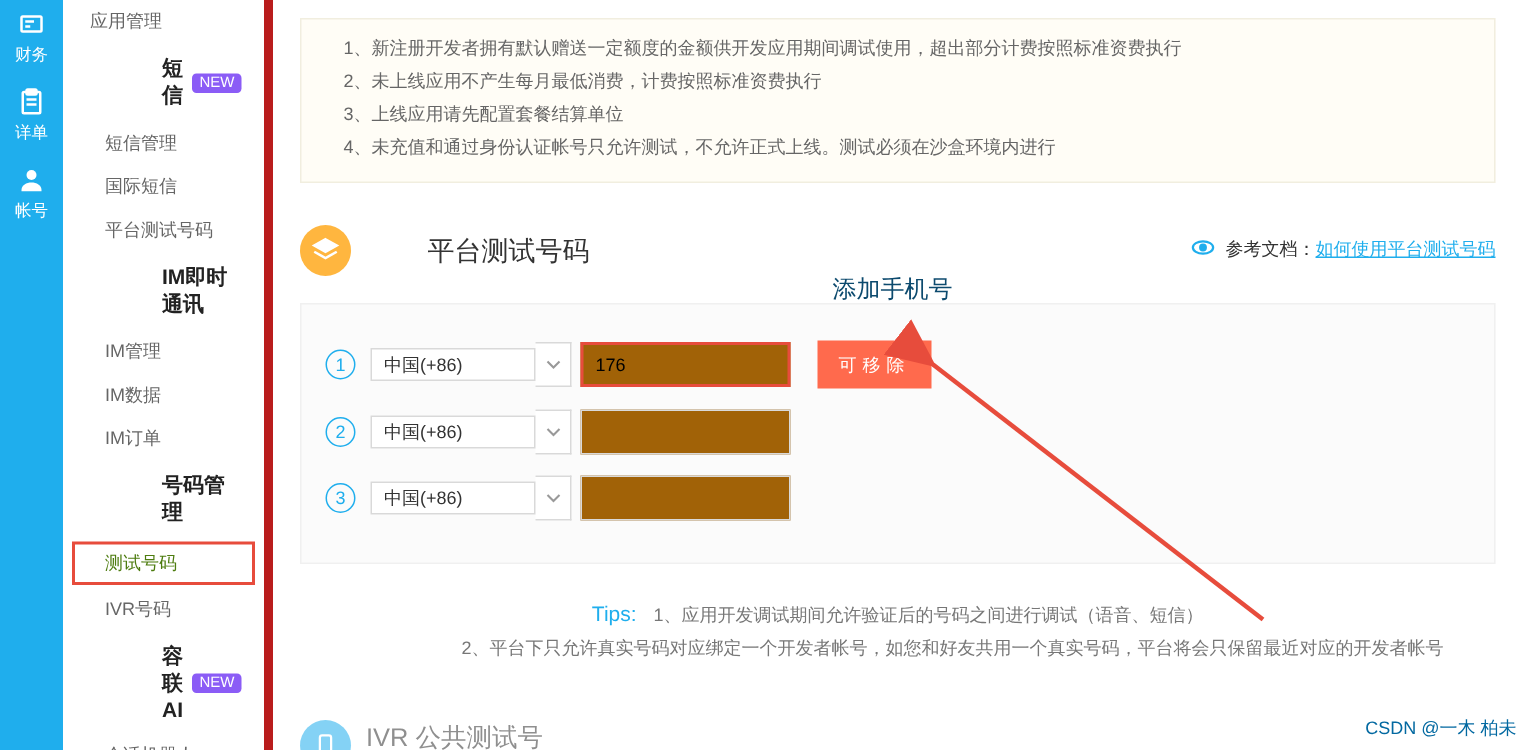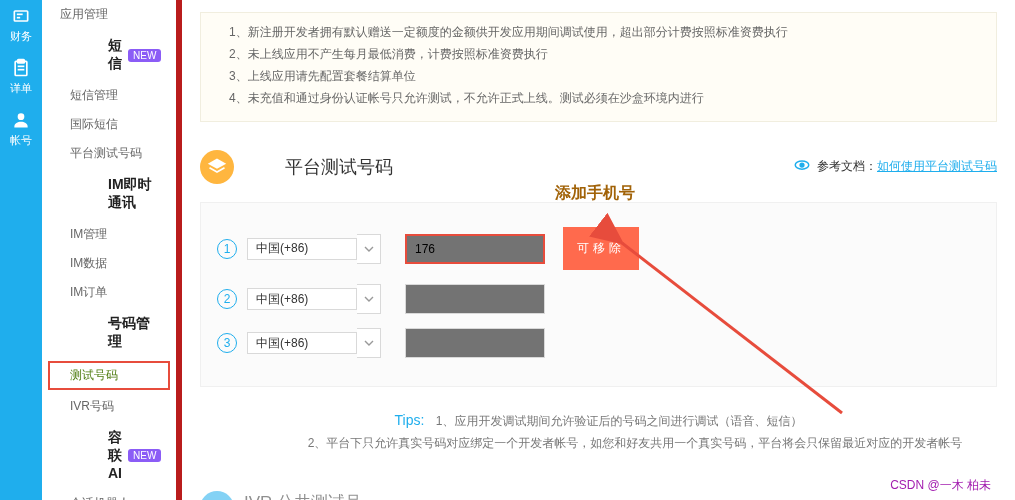--- a/index.html
+++ b/index.html
@@ -22,30 +22,30 @@
 .sec-icon { width: 34px; height: 34px; background: #ffb63f; border-radius: 50%; display: flex; align-items: center; justify-content: center; margin-right: 10px; }
 .sec-title { font-size: 18px; font-weight: 500; color: #333; }
 .ref { position: absolute; right: 0; top: 6px; font-size: 12px; display: flex; align-items: center; text-align: right; }
 .ref .eye-icon { color: #1faeed; margin-right: 6px; }
 .ref a { color: #1faeed; text-decoration: underline; }
 .form-area { background: #fbfbfb; border: 1px solid #f0f0f0; padding: 24px 16px 14px; margin-bottom: 22px; position: relative; }
 .row { display: flex; align-items: center; margin-bottom: 14px; }
 .numcircle { width: 20px; height: 20px; border: 1.6px solid #1faeed; color: #1faeed; border-radius: 50%; font-size: 12px; display: flex; align-items: center; justify-content: center; margin-right: 10px; }
 .sel { position: relative; width: 110px; height: 22px; border: 1px solid #d9d9d9; background: #fff; display: flex; align-items: center; padding: 0 8px; font-size: 12px; cursor: pointer; }
 .sel-btn { width: 24px; height: 30px; border: 1px solid #d9d9d9; border-left: none; background: #fff; display: flex; align-items: center; justify-content: center; cursor: pointer; }
-.inp { width: 140px; height: 30px; border: 1px solid #d9d9d9; background: #737373; margin-left: 24px; padding: 0 8px; font-size: 12px; outline: none; }
+.inp { width: 140px; height: 30px; border: 1px solid #d9d9d9; background: #a16207; margin-left: 6px; padding: 0 8px; font-size: 12px; outline: none; }
 .row1 .inp { border: 2px solid #e74c3c; }
-.btn-remove { background: #ff6a4d; color: #fff; border: none; height: 43px; padding: 0 14px; margin-left: 18px; font-size: 12px; cursor: pointer; letter-spacing: 4px; }
-.anno { position: absolute; top: -20px; left: 354px; color: #a16207; font-size: 16px; font-weight: 700; }
+.btn-remove { background: #ff6a4d; color: #fff; border: none; height: 32px; padding: 0 14px; margin-left: 18px; font-size: 12px; cursor: pointer; letter-spacing: 4px; }
+.anno { position: absolute; top: -20px; left: 354px; color: #0c4a6e; font-size: 16px; font-weight: 400; }
 .tips { font-size: 12px; color: #777; line-height: 22px; text-align: center; }
 .tips-label { color: #1faeed; margin-right: 8px; font-size: 14px; }
 .next-section { display: flex; align-items: flex-start; margin-top: 37px; opacity: 0.55; }
 .next-icon { width: 34px; height: 34px; background: #1faeed; border-radius: 50%; display: flex; align-items: center; justify-content: center; margin-right: 10px; }
 .arrow-svg { position: absolute; left: 300px; top: 183px; width: 380px; height: 260px; pointer-events: none; }
-.watermark { position: absolute; right: 24px; bottom: 6px; font-size: 12px; color: #a21caf; }
+.watermark { position: absolute; right: 4px; bottom: 6px; font-size: 12px; color: #0369a1; }
 </style>
 </head>
 <body>
 
 <div class="layout">
   <div class="rail">
     <div class="rail-item">
       <svg width="20" height="20" viewBox="0 0 24 24" fill="#fff">
           <rect x="4" y="6" width="16" height="12" rx="1" fill="none" stroke="#fff" stroke-width="2"></rect>
           <line x1="7" y1="10" x2="14" y2="10" stroke="#fff" stroke-width="2"></line>

